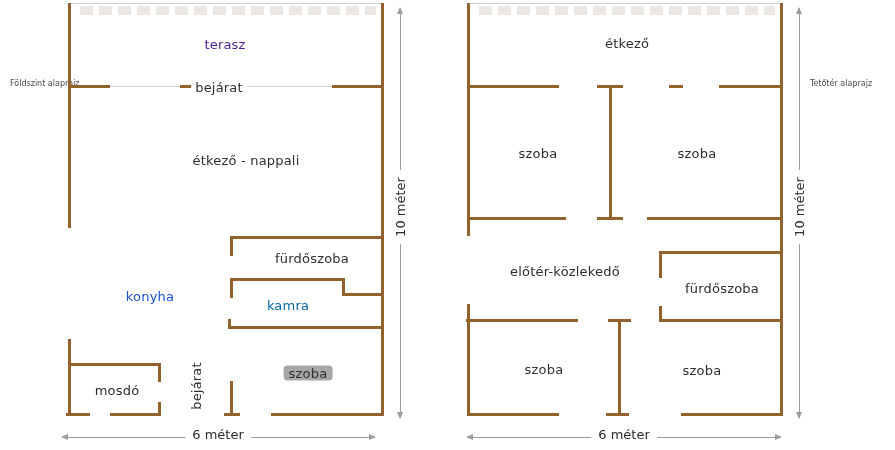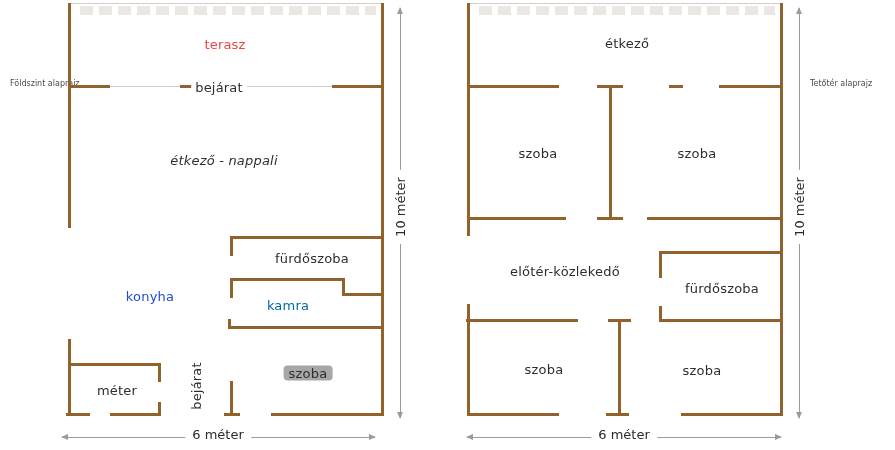--- a/index.html
+++ b/index.html
@@ -53,27 +53,27 @@
       <div class="wall" style="left:68px;top:3px;width:3px;height:225px;background:#92622c;"></div>
       <div class="wall" style="left:68px;top:339px;width:3px;height:77px;background:#92622c;"></div>
       <div class="wall" style="left:381px;top:3px;width:3px;height:413px;background:#92622c;"></div>
       <div class="wall" style="left:230px;top:236px;width:3px;height:20px;background:#92622c;"></div>
       <div class="wall" style="left:230px;top:278px;width:3px;height:20px;background:#92622c;"></div>
       <div class="wall" style="left:342px;top:278px;width:3px;height:18px;background:#92622c;"></div>
       <div class="wall" style="left:228px;top:319px;width:3px;height:10px;background:#92622c;"></div>
       <div class="wall" style="left:158px;top:363px;width:3px;height:19px;background:#92622c;"></div>
       <div class="wall" style="left:158px;top:402px;width:3px;height:14px;background:#92622c;"></div>
       <div class="wall" style="left:230px;top:381px;width:3px;height:35px;background:#92622c;"></div>
-      <div class="room" style="left:225px;top:44px;color:#ef4444;">terasz</div>
+      <div class="room" style="left:225px;top:44px;color:#4c1d95;">terasz</div>
       <div class="room onwall" style="left:219px;top:87px;color:#2e2e2e;">bejárat</div>
-      <div class="room" style="left:224px;top:160px;color:#2e2e2e;font-style:italic;">étkező - nappali</div>
+      <div class="room" style="left:246px;top:160px;color:#2e2e2e;">étkező - nappali</div>
       <div class="room" style="left:312px;top:258px;color:#2e2e2e;">fürdőszoba</div>
       <div class="room" style="left:150px;top:296px;color:#1d4ed8;">konyha</div>
       <div class="room" style="left:288px;top:305px;color:#0369a1;">kamra</div>
-      <div class="room" style="left:117px;top:390px;color:#2e2e2e;">méter</div>
+      <div class="room" style="left:117px;top:390px;color:#2e2e2e;">mosdó</div>
       <div class="room rot" style="left:196px;top:386px;color:#2e2e2e;">bejárat</div>
       <div class="room hl" style="left:308px;top:373px;color:#2e2e2e;">szoba</div>
       <div class="dimline" style="left:400px;top:8px;width:1px;height:410px;background:#9b9b9b;"></div>
       <div class="arrow" style="left:397px;top:7px;border-left:3.5px solid transparent;border-right:3.5px solid transparent;border-bottom:7px solid #9b9b9b;"></div>
       <div class="arrow" style="left:397px;top:412px;border-left:3.5px solid transparent;border-right:3.5px solid transparent;border-top:7px solid #9b9b9b;"></div>
       <div class="dimlabel rot" style="left:400px;top:207px;">10 méter</div>
       <div class="dimline" style="left:62px;top:437px;width:313px;height:1px;background:#9b9b9b;"></div>
       <div class="arrow" style="left:61px;top:434px;border-top:3.5px solid transparent;border-bottom:3.5px solid transparent;border-right:7px solid #9b9b9b;"></div>
       <div class="arrow" style="left:369px;top:434px;border-top:3.5px solid transparent;border-bottom:3.5px solid transparent;border-left:7px solid #9b9b9b;"></div>
       <div class="dimlabel" style="left:218px;top:434px;">6 méter</div>

